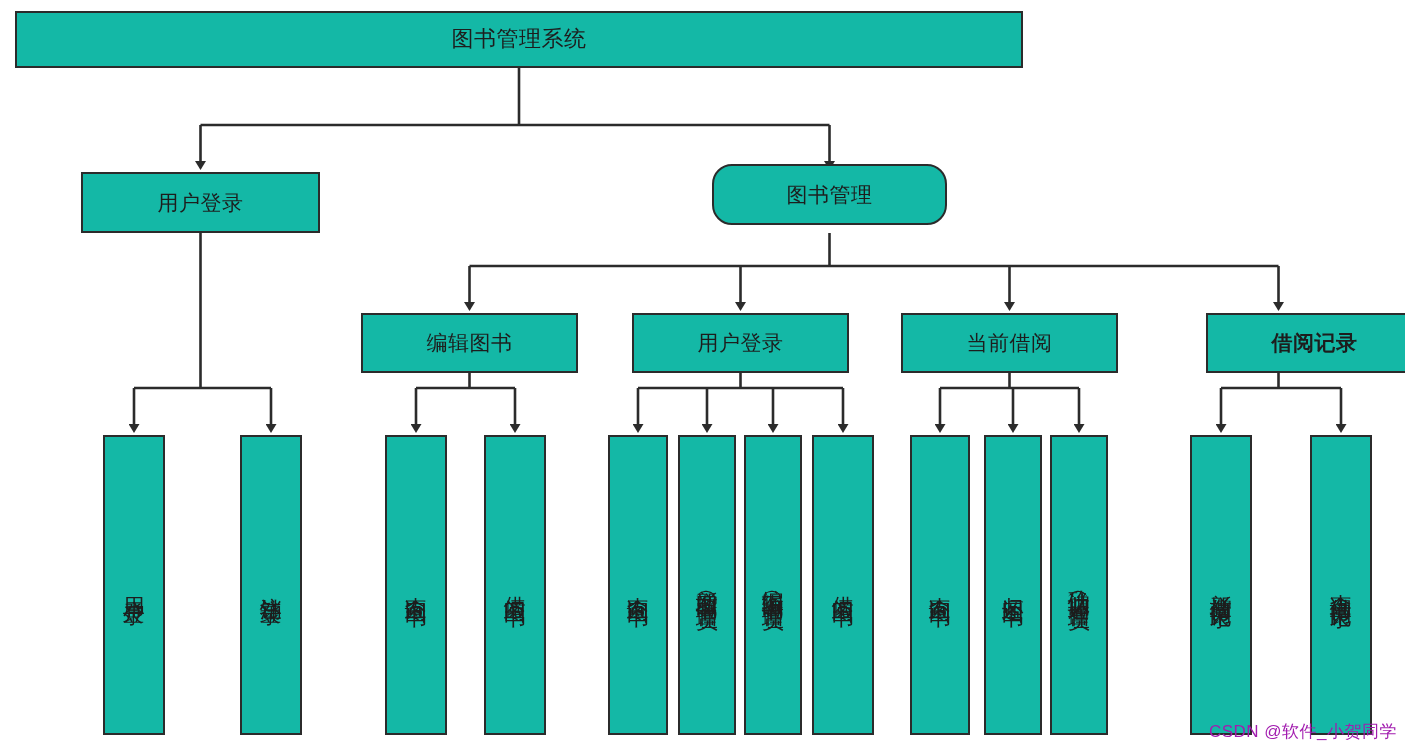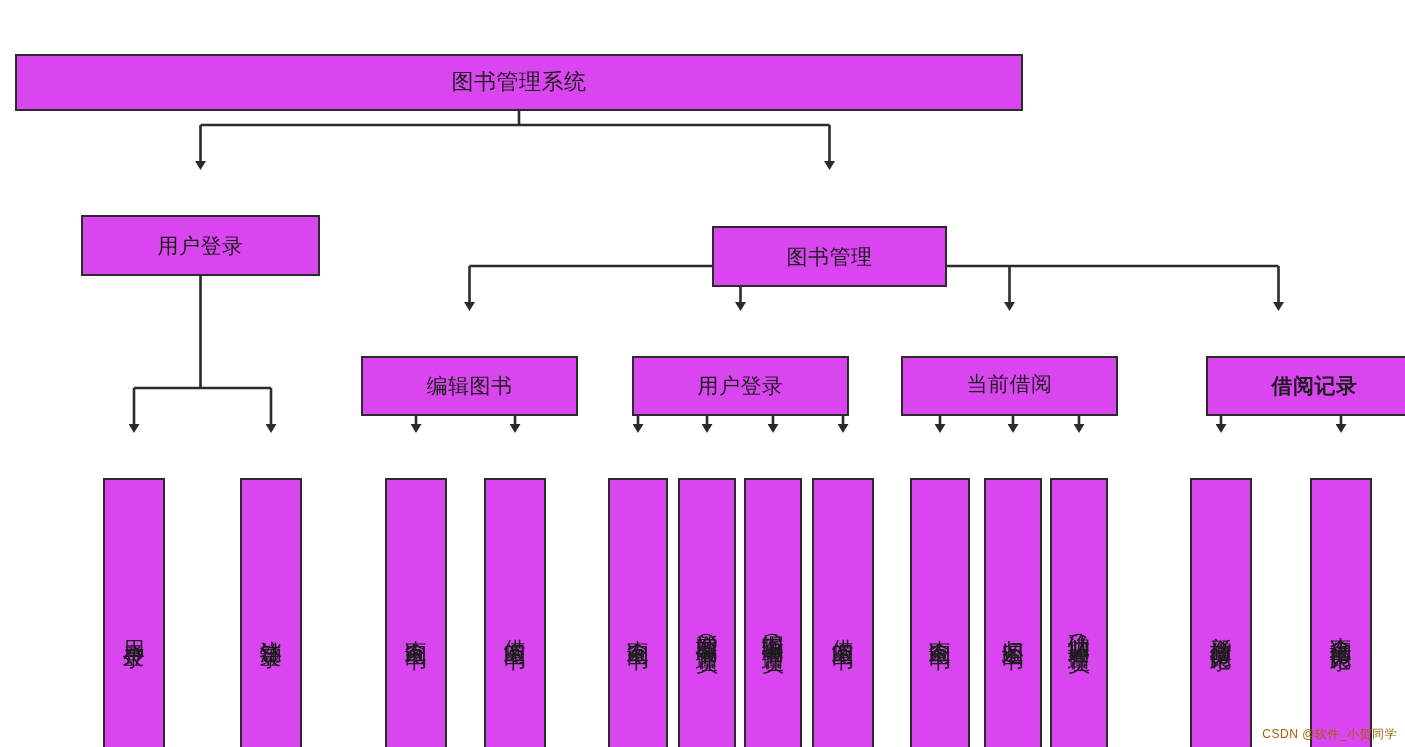--- a/index.html
+++ b/index.html
@@ -22,28 +22,27 @@
     position: absolute;
     left: 0;
     top: 0;
     width: 1405px;
     height: 747px;
     pointer-events: none;
   }
   .node {
     position: absolute;
     box-sizing: border-box;
-    background: #d946ef;
+    background: #14b8a6;
     border: 2.6px solid #2b2b2b;
     display: flex;
     align-items: center;
     justify-content: center;
     color: #1d1d1d;
     z-index: 2;
-    margin-top: 43px;
   }
   .node .lbl {
     display: block;
     text-align: center;
     line-height: 1.12;
     letter-spacing: 0.5px;
   }
   
   .node.h .lbl {
     font-size: 21px;
@@ -63,22 +62,22 @@
     text-orientation: upright;
     font-size: 22px;
     line-height: 1.16;
     letter-spacing: 3px;
     max-height: 100%;
   }
   #watermark {
     position: absolute;
     right: 8px;
     bottom: 4px;
-    font-size: 12px;
-    color: #a16207;
+    font-size: 17px;
+    color: #a21caf;
     letter-spacing: 0.5px;
     z-index: 5;
     white-space: nowrap;
     user-select: none;
   }
 </style>
 </head>
 <body>
 
 <div id="canvas">
@@ -126,30 +125,30 @@
       </g>
   </svg>
 
   <div id="nodes-layer">
       <div class="node h root" style="left: 15px; top: 11px; width: 1008px; height: 57px;">
         <span class="lbl">图书管理系统</span>
       </div>
       <div class="node h" style="left: 81px; top: 172px; width: 239px; height: 61px;">
         <span class="lbl">用户登录</span>
       </div>
-      <div class="node h" style="left: 712px; top: 183px; width: 235px; height: 61px;">
+      <div class="node h" style="left: 712px; top: 164px; width: 235px; height: 61px; border-radius: 20px;">
         <span class="lbl">图书管理</span>
       </div>
       <div class="node h" style="left: 361px; top: 313px; width: 217px; height: 60px;">
         <span class="lbl">编辑图书</span>
       </div>
       <div class="node h" style="left: 632px; top: 313px; width: 217px; height: 60px;">
         <span class="lbl">用户登录</span>
       </div>
-      <div class="node h" style="left: 901px; top: 313px; width: 217px; height: 60px; font-family: Liberation Mono, monospace;">
+      <div class="node h" style="left: 901px; top: 313px; width: 217px; height: 60px;">
         <span class="lbl">当前借阅</span>
       </div>
       <div class="node h" style="left: 1206px; top: 313px; width: 217px; height: 60px; font-weight: bold;">
         <span class="lbl">借阅记录</span>
       </div>
       <div class="node v" style="left: 103px; top: 435px; width: 62px; height: 300px;">
         <span class="lbl">用户登录</span>
       </div>
       <div class="node v" style="left: 240px; top: 435px; width: 62px; height: 300px;">
         <span class="lbl">注销登录</span>

